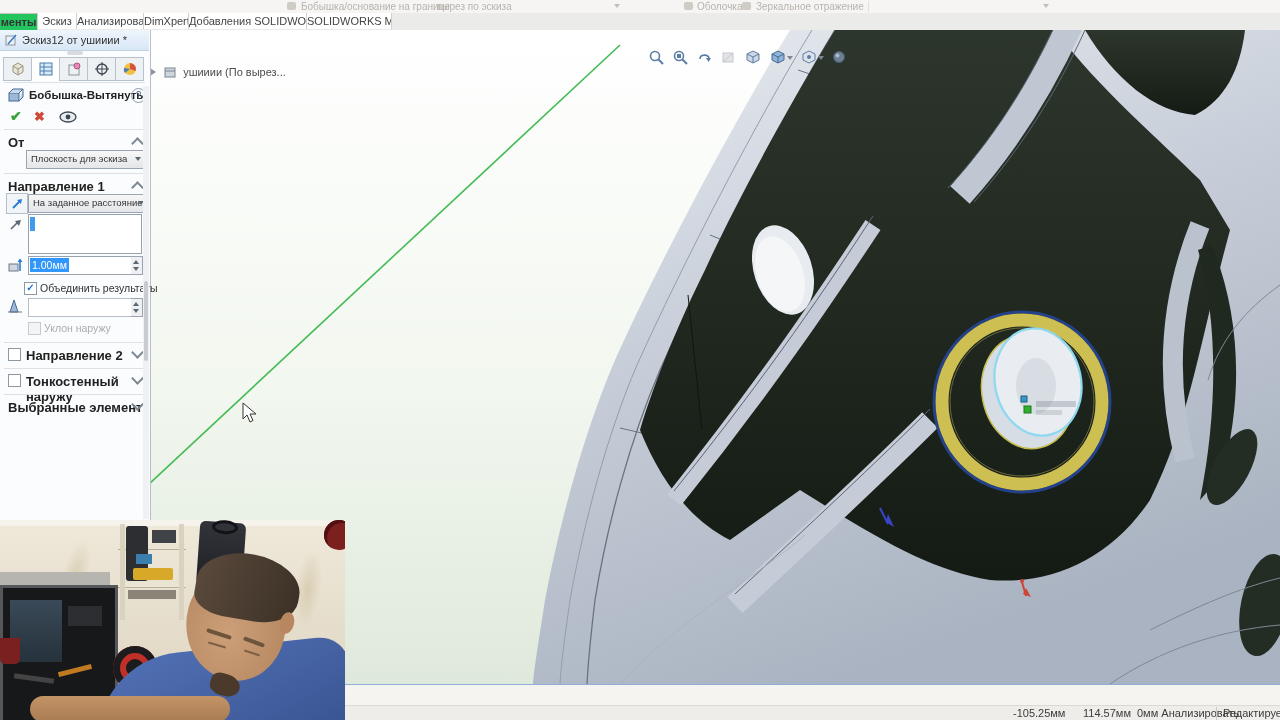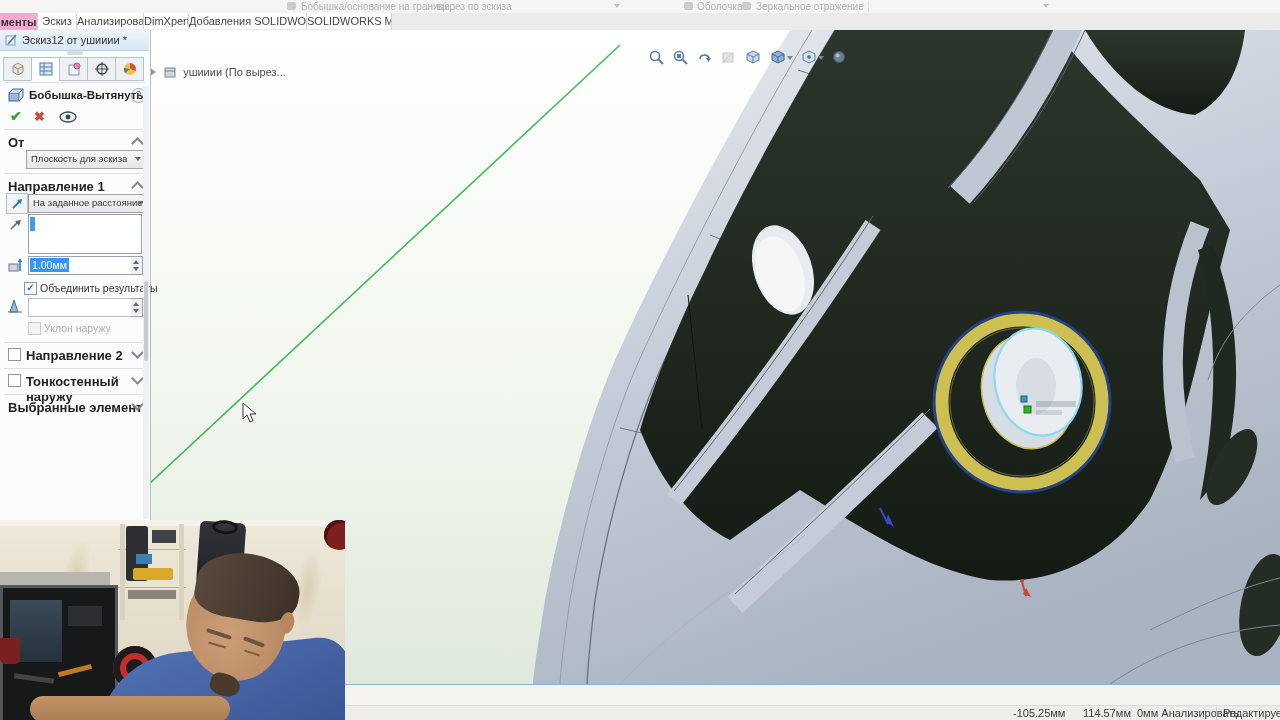--- a/index.html
+++ b/index.html
@@ -8,21 +8,21 @@
   .abs{position:absolute;}
   
   #ribbon{left:0;top:0;width:1280px;height:13px;background:#f6f5f3;border-bottom:4px solid #b91c1c;text-align:right;}
   .ghost{position:absolute;top:1px;font-size:10px;color:#b7b4ae;white-space:nowrap;}
   .ghost-ico{position:absolute;top:2px;width:9px;height:8px;background:#cfccc6;border-radius:2px;}
   .caret{position:absolute;width:0;height:0;border-left:3px solid transparent;border-right:3px solid transparent;border-top:4px solid #c2bfba;}
   
   #tabbar{left:0;top:13px;width:1280px;height:17px;background:#ebebe9;border-bottom:1px solid #cfd4da;}
   .dtab{position:absolute;top:0;height:16px;line-height:16px;font-size:11px;color:#444;
         text-align:center;border-right:1px solid #d2d0cd;background:#ffffff;overflow:hidden;white-space:nowrap;}
-  .dtab.active{background:#f9a8d4;border-top:1px solid #c6c4c1;font-weight:bold;color:#333;}
+  .dtab.active{background:#22c55e;border-top:1px solid #c6c4c1;font-weight:bold;color:#333;}
   
   #panel{left:0;top:30px;width:150px;height:490px;background:#fbfcfd;border-right:1px solid #b6bfc9;}
   #panel-title{position:absolute;left:0;top:0;width:149px;height:20px;
       background:linear-gradient(#eef5fc,#d8e7f6);border-bottom:1px solid #c2d2e2;
       font-size:11px;color:#333;line-height:20px;}
   #panel-title svg{vertical-align:-2px;margin:0 4px 0 5px;}
   .mgr-tab{position:absolute;top:27px;width:27px;height:22px;background:#eef1f4;border:1px solid #b8c2cd;
       display:flex;align-items:center;justify-content:center;}
   .mgr-tab.active{background:#ffffff;border-bottom-color:#fff;}
   .sec-label{font-size:13px;font-weight:bold;color:#222;}

